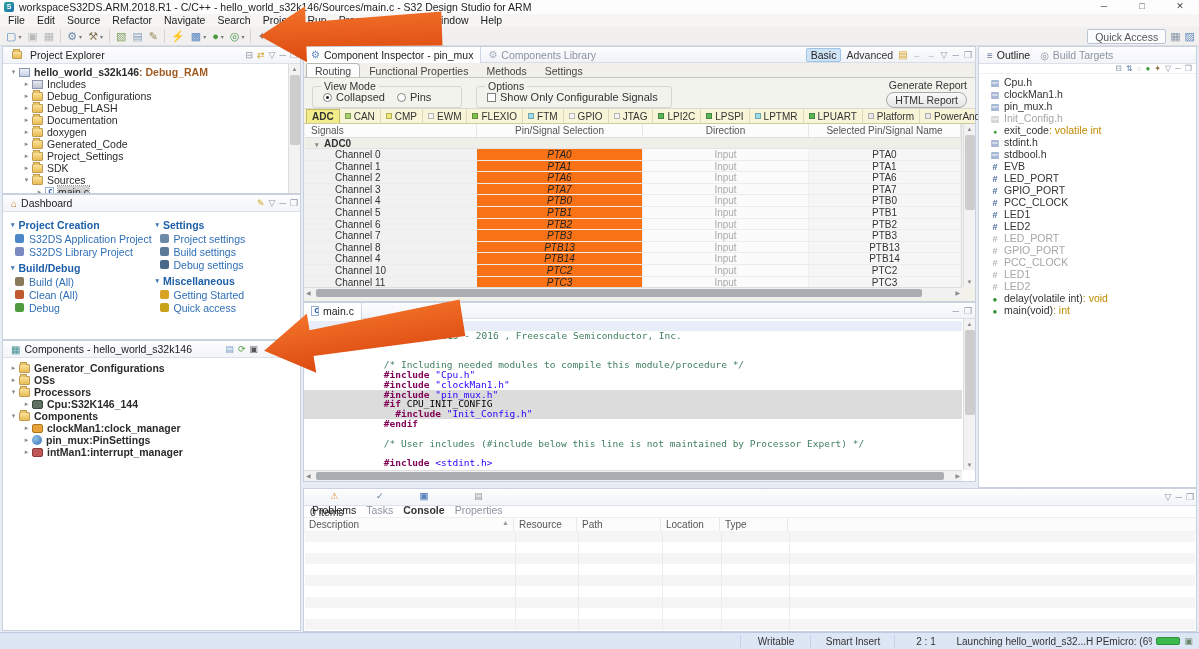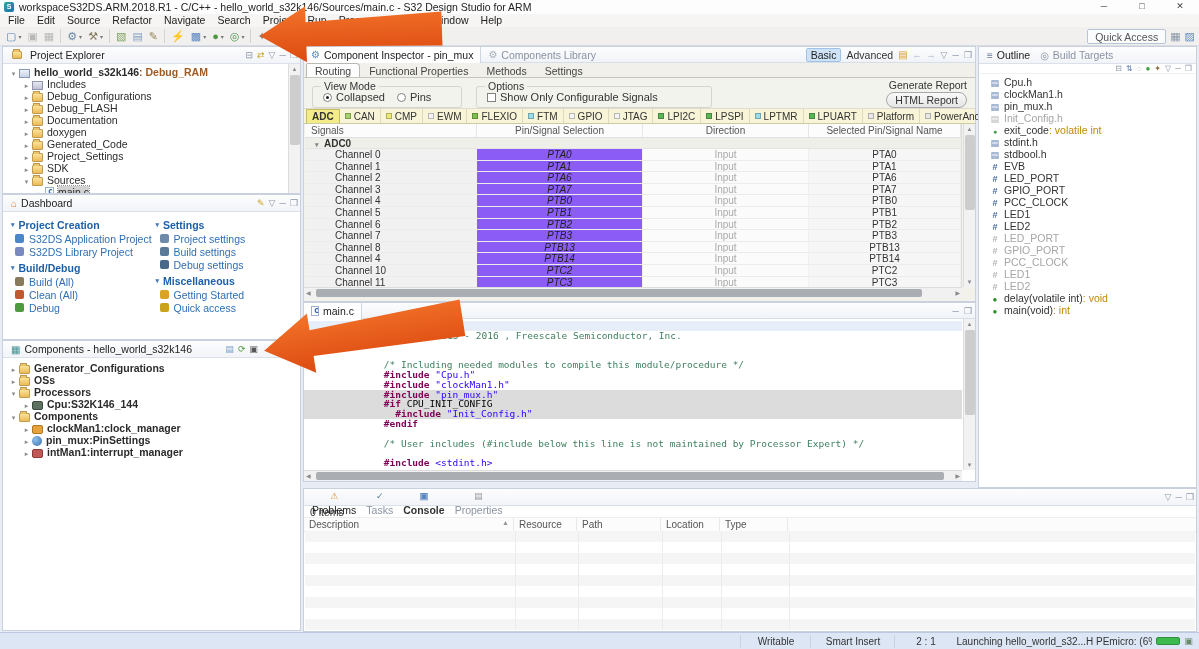--- a/index.html
+++ b/index.html
@@ -34,21 +34,21 @@
            display:flex; align-items:center; padding:0 3px; position:relative; }
   .vtab { display:flex; align-items:center; gap:4px; padding:0 5px; height:17px; font-size:10.5px; color:#222; }
   .vtab.inactive { color:#8b93a2; }
   .vicon { font-size:10px; }
   .vh-icons { position:absolute; right:2px; top:0; height:17px; display:flex; align-items:center; gap:4px;
               font-size:9px; color:#8a94a4; }
   .vh-icons span { line-height:17px; }
 
   
   .tree { padding-top:2px; }
-  .titem { display:flex; align-items:flex-end; height:12px; padding-left:6px; white-space:nowrap; font-size:10.5px; }
+  .titem { display:flex; align-items:center; height:12px; padding-left:6px; white-space:nowrap; font-size:10.5px; }
   .chev { width:9px; font-size:7px; color:#8a8a8a; text-align:center; flex:none; }
   .ic { display:inline-block; width:11px; height:9px; margin:0 4px 0 1px; flex:none; position:relative; }
   .ic-folder { background:linear-gradient(#fbe29a,#e9bc55); border:1px solid #c09a4e; border-radius:1px; }
   .ic-folder::before { content:""; position:absolute; top:-3px; left:0; width:5px; height:2px;
                        background:#eac468; border:1px solid #c09a4e; border-bottom:none; }
   .ic-proj { background:linear-gradient(#eef2f8,#c5d2e4); border:1px solid #8898b0; }
   .ic-archive { background:linear-gradient(#e8e8f0,#c0c2d4); border:1px solid #9096ae; }
   .ic-cfile { background:#fff; border:1px solid #9ab0d0; width:9px; height:11px; }
   .ic-cfile::after { content:"c"; position:absolute; left:2px; top:-1px; font:bold 8px "DejaVu Sans Mono",monospace; color:#2a5db0; }
   .ic-chip { background:#5e7160; border:1px solid #3c4c3e; border-radius:2px; }
@@ -104,21 +104,21 @@
   .cbox { width:9px; height:9px; border:1px solid #808080; background:#fff; display:inline-block; margin-right:4px; position:relative; top:1px;}
   .genrep { position:absolute; right:8px; top:1px; text-align:right; }
   .btn { border:1px solid #a8a8a8; background:linear-gradient(#f9f9f9,#e5e5e5); padding:0 8px; font-size:10.5px;
          border-radius:8px; height:16px; line-height:15px; display:inline-block; margin-top:1px; }
   .ptabs { height:15px; background:#f7f4d8; border-bottom:1px solid #cfcbA0; display:flex; align-items:flex-end; padding-left:2px; }
   .ptab { display:flex; align-items:center; gap:3px; height:14px; padding:0 5px; font-size:10px; color:#333;
           border-right:1px solid #dedac0; }
   .ptab.active { background:#f2ec8a; border:1px solid #c8bc62; border-bottom:none; font-weight:bold; }
   .psq { width:6px; height:6px; border:1px solid rgba(0,0,0,.25); flex:none; }
 
-  .stable { position:absolute; left:1px; right:13px; top:77px; bottom:14px; background:#8b5cf6; border-right:1px solid #ddd; overflow:hidden;}
+  .stable { position:absolute; left:1px; right:13px; top:77px; bottom:14px; background:#f97316; border-right:1px solid #ddd; overflow:hidden;}
   .shead { display:flex; height:14px; border-bottom:1px solid #e0e0e0; background:#fcfcfc; font-size:10px; color:#555; }
   .sh { border-right:1px solid #e6e6e6; text-align:center; line-height:14px; white-space:nowrap; overflow:hidden;}
   .sh:nth-child(1){ width:172px; text-align:left; padding-left:6px; }
   .sh:nth-child(2){ width:166px; } .sh:nth-child(3){ width:166px; } .sh:nth-child(4){ width:152px; }
   .sgroup { height:11px; line-height:11px; background:#efefea; font-weight:bold; font-size:10px; padding-left:10px; border-bottom:1px solid #e4e4e4;}
   .sgroup .chev { font-size:7px; margin-right:3px; }
   .srow { display:flex; height:11.6px; font-size:10px; border-bottom:1px solid #ececec; }
   .sc { line-height:11.5px; white-space:nowrap; overflow:hidden; border-right:1px solid #f0f0f0; }
   .sc1 { width:172px; padding-left:30px; background:#f1f1f2; color:#333; }
   .sc2 { width:166px; text-align:center; font-style:italic; color:#222; }
@@ -570,21 +570,21 @@
         <span class="stab">Functional Properties</span>
         <span class="stab">Methods</span>
         <span class="stab">Settings</span>
       </div>
     <div class="ictrl">
       <div class="grp" style="width:150px;">
         <span class="grp-legend">View Mode</span>
         <span><span class="radio sel"></span><span>Collapsed</span></span>
         <span><span class="radio"></span><span>Pins</span></span>
       </div>
-      <div class="grp" style="width:236px;text-align:right;">
+      <div class="grp" style="width:196px;text-align:right;">
         <span class="grp-legend">Options</span>
         <span><span class="cbox"></span><span>Show Only Configurable Signals</span></span>
       </div>
       <div class="genrep">
         <div style="font-size:10.5px;">Generate Report</div>
         <span class="btn">HTML Report</span>
       </div>
     </div>
     <div class="ptabs" style="position:absolute;left:0;right:0;top:62px;">
 

